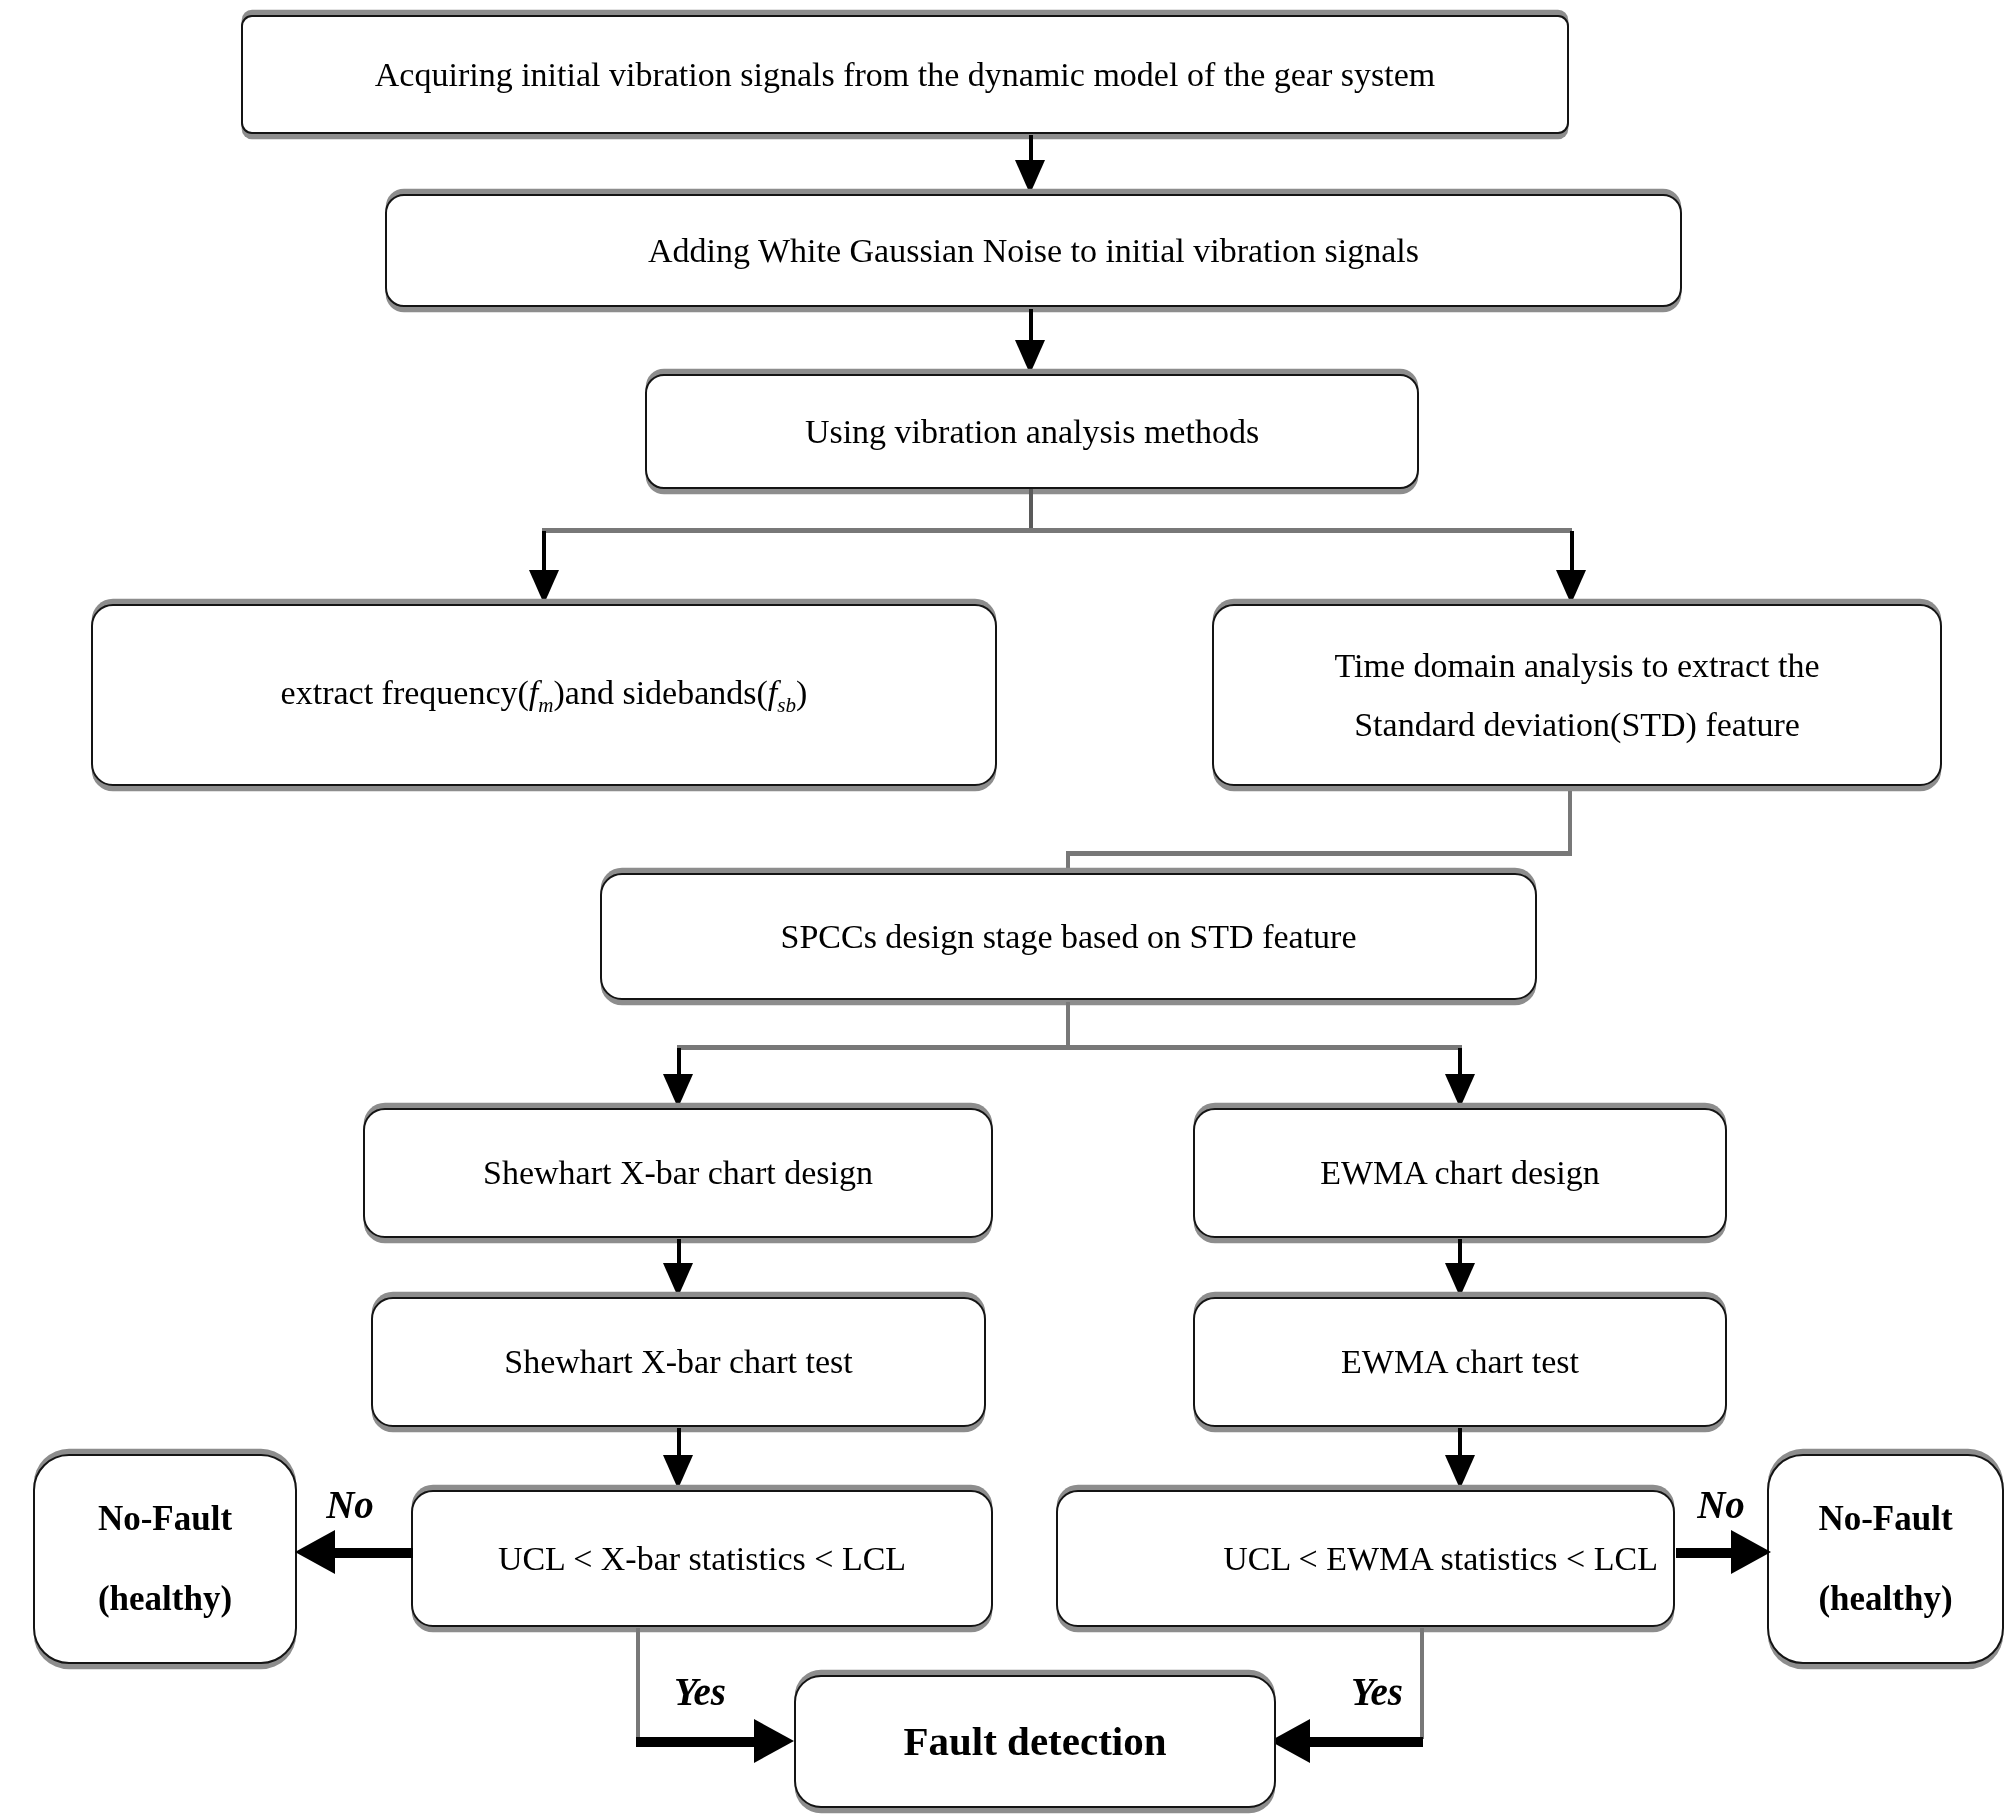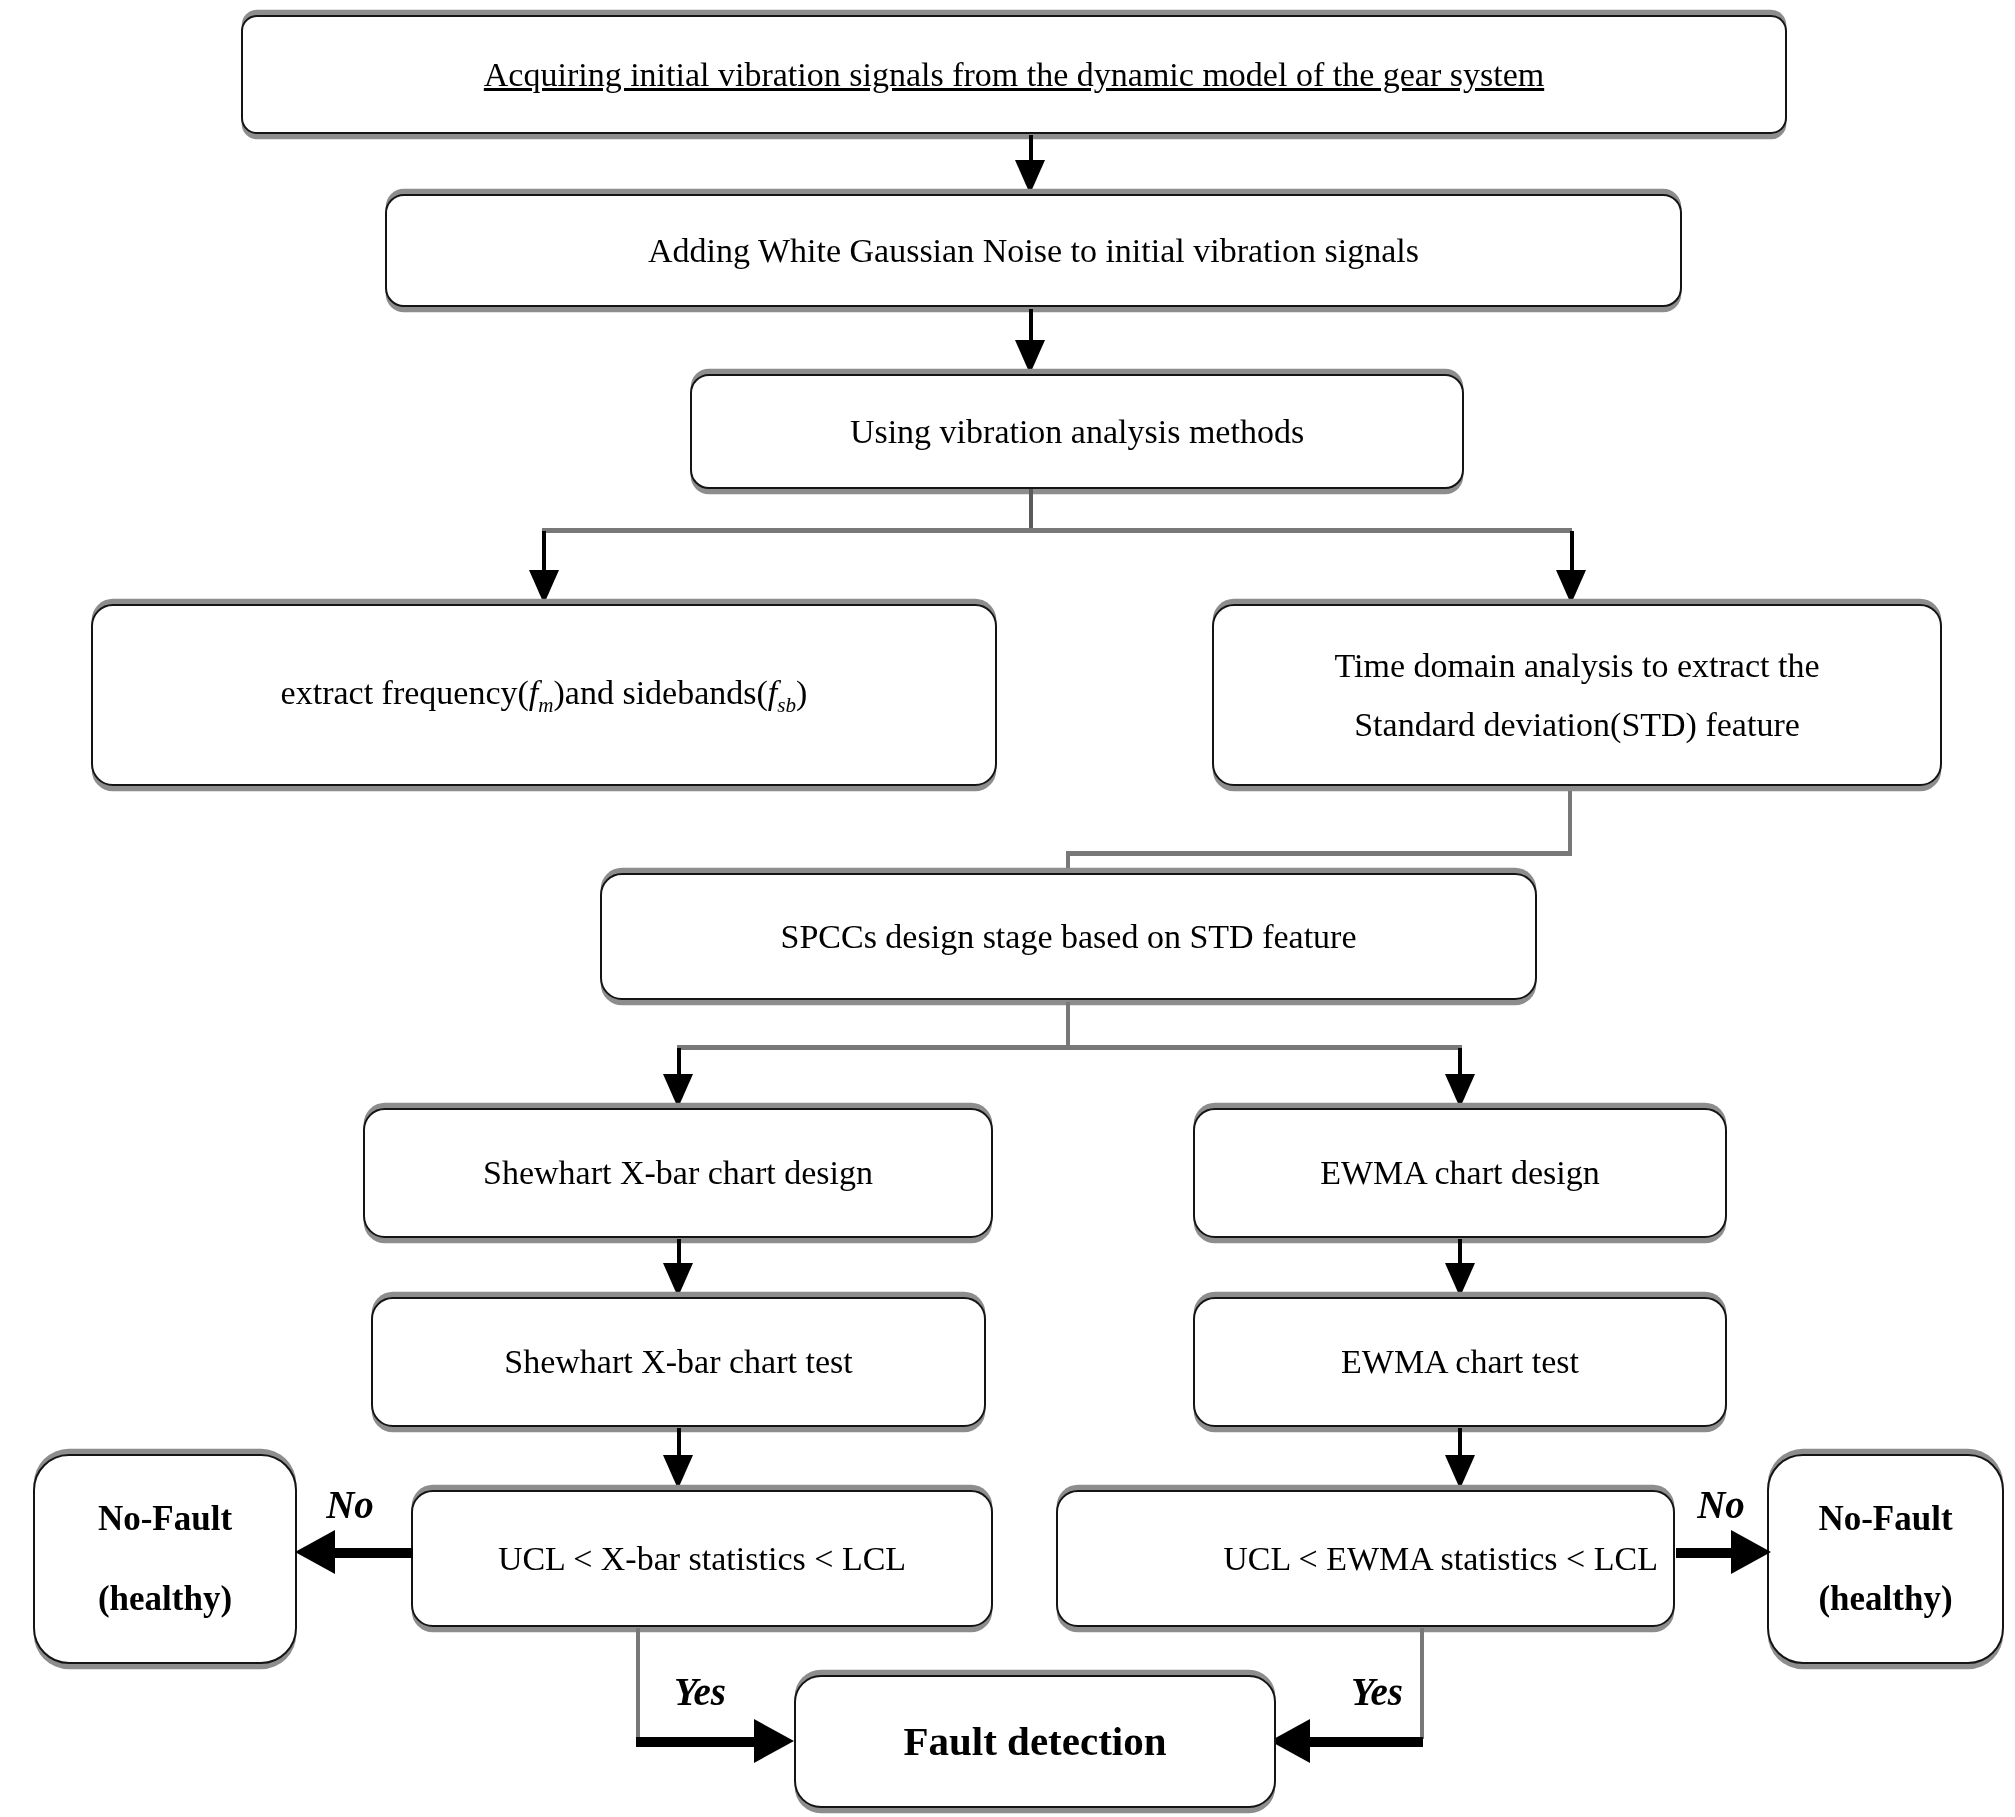--- a/index.html
+++ b/index.html
@@ -53,35 +53,35 @@
     transform:translateX(-50%);
     font-weight:bold;font-style:italic;
     font-size:39px;white-space:nowrap;
   }
 </style>
 </head>
 <body>
 
 <div class="canvas">
 
-  <div class="box" style="left:241px;top:15px;width:1546px;height:119px;border-radius:16px;text-decoration:underline;">
+  <div class="box" style="left:241px;top:15px;width:1328px;height:119px;border-radius:11px;">
     <span class="line">Acquiring initial vibration signals from the dynamic model of the gear system</span>
   </div>
 
   <div class="vs" style="left:1029px;top:135px;height:28px;"></div>
   <div class="ah-down" style="left:1015px;top:160px;"></div>
 
   <div class="box" style="left:385px;top:194px;width:1297px;height:113px;border-radius:19px;">
     <span class="line">Adding White Gaussian Noise to initial vibration signals</span>
   </div>
 
   <div class="vs" style="left:1029px;top:309px;height:33px;"></div>
   <div class="ah-down" style="left:1015px;top:340px;"></div>
 
-  <div class="box" style="left:645px;top:374px;width:774px;height:115px;border-radius:19px;margin-left:45px;">
+  <div class="box" style="left:645px;top:374px;width:774px;height:115px;border-radius:19px;">
     <span class="line">Using vibration analysis methods</span>
   </div>
 
   <div class="gv" style="left:1029px;top:489px;height:42px;background:#5a5a5a;"></div>
   <div class="gh" style="left:542px;top:528px;width:1030px;"></div>
   <div class="vs" style="left:542px;top:531px;height:41px;"></div>
   <div class="ah-down" style="left:529px;top:570px;"></div>
   <div class="vs" style="left:1570px;top:531px;height:41px;"></div>
   <div class="ah-down" style="left:1556px;top:570px;"></div>
 

